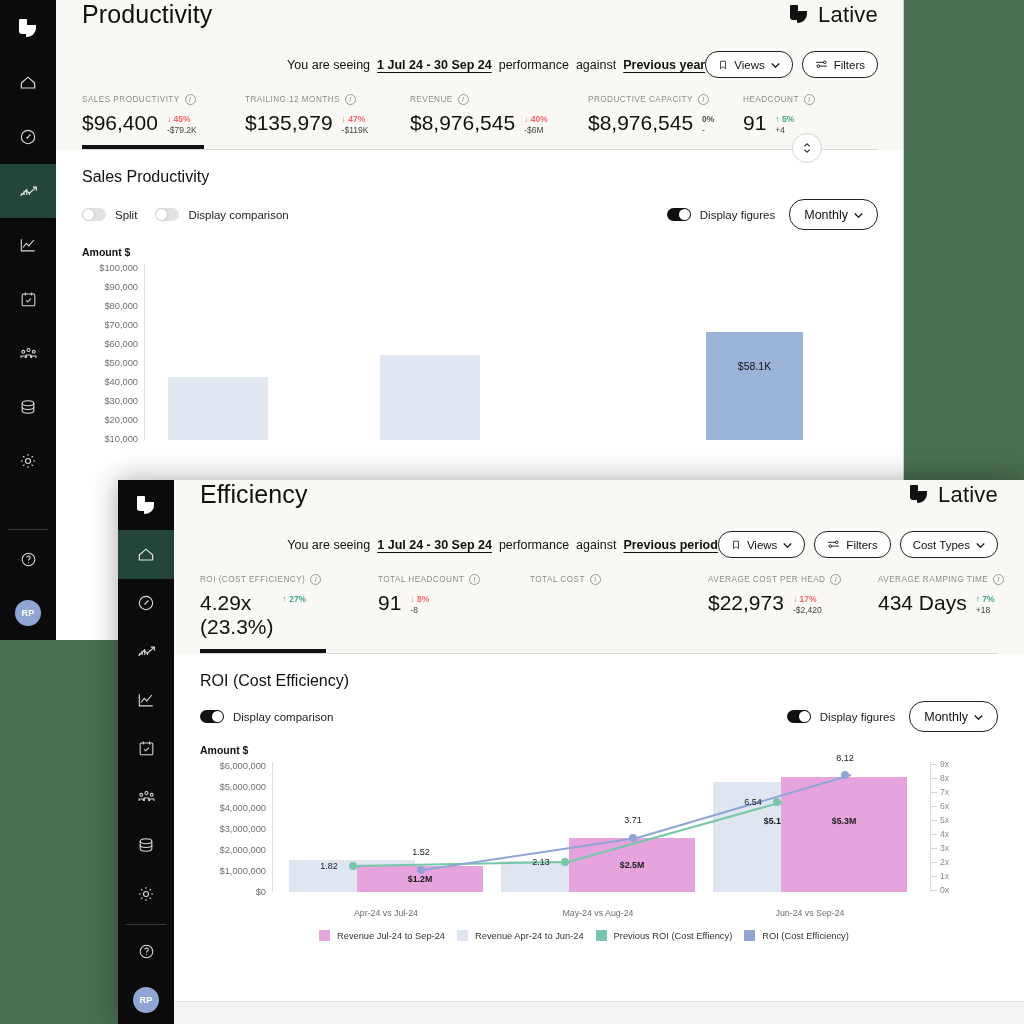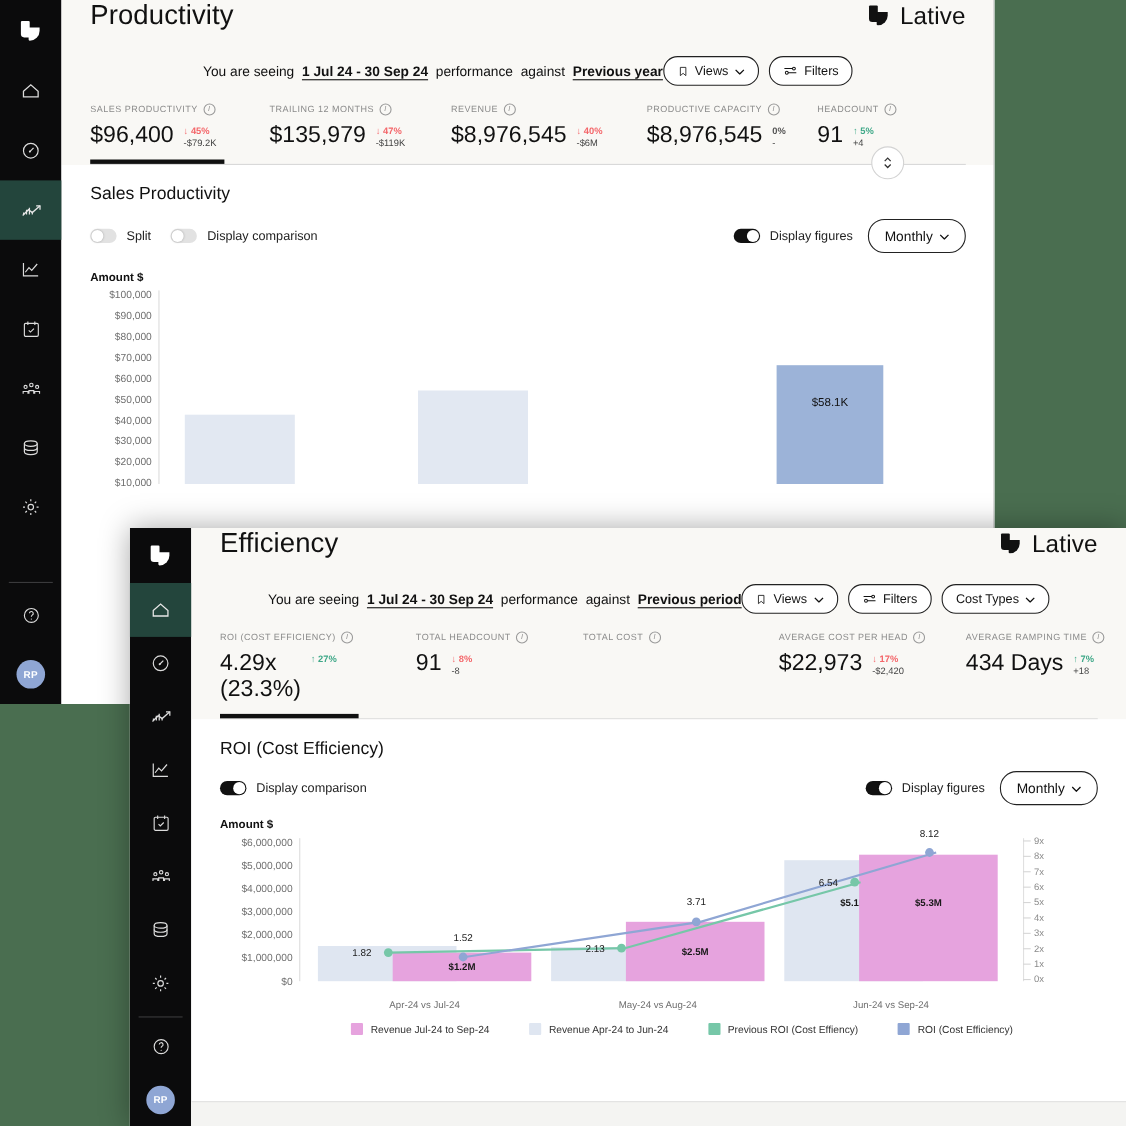--- a/index.html
+++ b/index.html
@@ -36,21 +36,21 @@
   .logomark.dark .l1,.logomark.dark .l2{background:#111;}
 
   
   .content{flex:1 1 auto;display:flex;flex-direction:column;min-width:0;background:#fff;}
   .hdr{background:#f9f8f5;padding:0 26px;position:relative;}
   .hdr-top{display:flex;align-items:center;justify-content:space-between;}
   .page-title{font-size:25px;color:#111;font-weight:400;letter-spacing:.1px;}
   .brand{display:flex;align-items:center;gap:9px;}
   .brand .bt{font-size:22px;color:#111;letter-spacing:.2px;}
 
-  .hdr-mid{display:flex;align-items:center;justify-content:center;margin-top:22px;}
+  .hdr-mid{display:flex;align-items:center;justify-content:flex-end;margin-top:22px;}
   .seeing{font-size:12.5px;color:#111;font-weight:bold;display:flex;align-items:center;gap:7px;}
   .seeing .norm{font-weight:normal;}
   .seeing .ul{text-decoration:underline;text-underline-offset:2.5px;}
   .btn-row{display:flex;gap:9px;}
   .pill{height:25px;border:1px solid #222;border-radius:13px;background:#fff;
       display:flex;align-items:center;gap:6px;padding:0 12px;font-size:11.5px;color:#111;cursor:pointer;}
 
   .kpis{display:flex;margin-top:16px;padding-bottom:14px;position:relative;}
   .kpi{flex:0 0 auto;position:relative;}
   .kpi-label{font-size:8.2px;letter-spacing:.45px;color:#8b8b8b;text-transform:uppercase;
@@ -100,21 +100,21 @@
   .plot2{position:absolute;left:73px;right:58px;top:0;height:130px;}
   .raxis{position:absolute;right:30px;top:0;width:40px;height:130px;}
   .raxis .rl{position:absolute;left:12px;font-size:8.6px;color:#8a8a8a;transform:translateY(-50%);}
   .raxis .rt{position:absolute;left:2px;width:7px;height:1px;background:#d6d6d6;}
   .raxis .rline{position:absolute;left:2px;top:0;bottom:0;width:1px;background:#e0e0e0;}
   .xband{position:absolute;left:73px;right:58px;top:146px;height:14px;}
   .xl{position:absolute;font-size:8.8px;color:#6f6f6f;transform:translateX(-50%);white-space:nowrap;}
   .blabel{position:absolute;left:0;right:0;text-align:center;font-size:8.8px;color:#1a1a1a;font-weight:bold;}
   .ptlabel{position:absolute;font-size:9px;color:#222;transform:translate(-50%,-50%);white-space:nowrap;}
   .dot{position:absolute;width:8px;height:8px;border-radius:50%;transform:translate(-50%,-50%);}
-  .legend{position:absolute;left:73px;top:168px;display:flex;gap:36px;align-items:center;padding-left:46px;}
+  .legend{position:absolute;left:73px;top:168px;display:flex;gap:12px;align-items:center;padding-left:46px;}
   .lg{display:flex;align-items:center;gap:7px;font-size:9.3px;color:#333;white-space:nowrap;}
   .lg .sw2{width:11px;height:11px;border-radius:1px;flex:0 0 auto;}
   .footer-strip{position:absolute;left:0;right:0;bottom:0;height:22px;background:#f4f4f2;border-top:1px solid #e2e2e2;}
   .win-edge{position:absolute;inset:0;pointer-events:none;}
 </style>
 </head>
 <body>
 
 <div class="stage">
 

